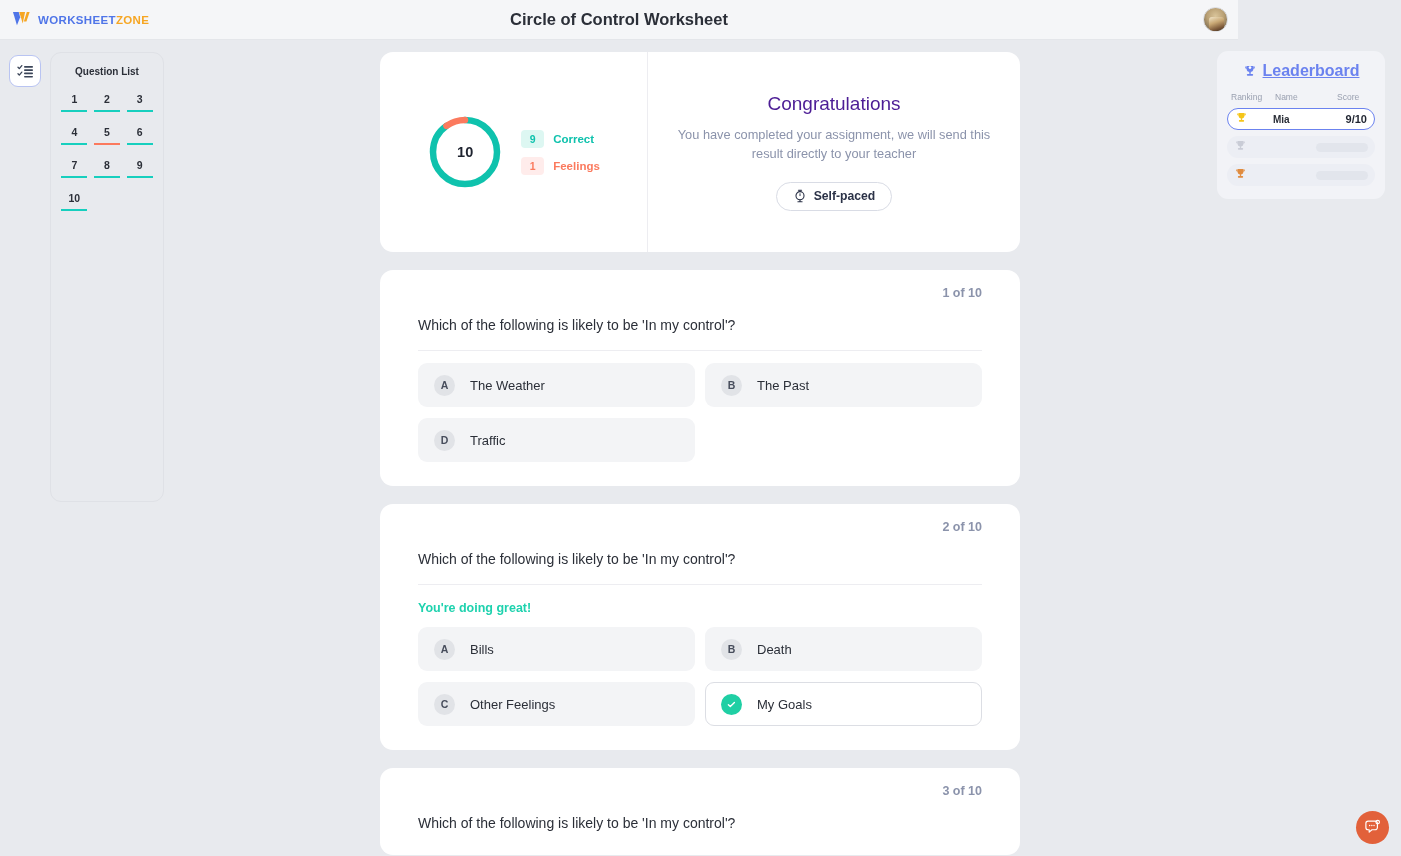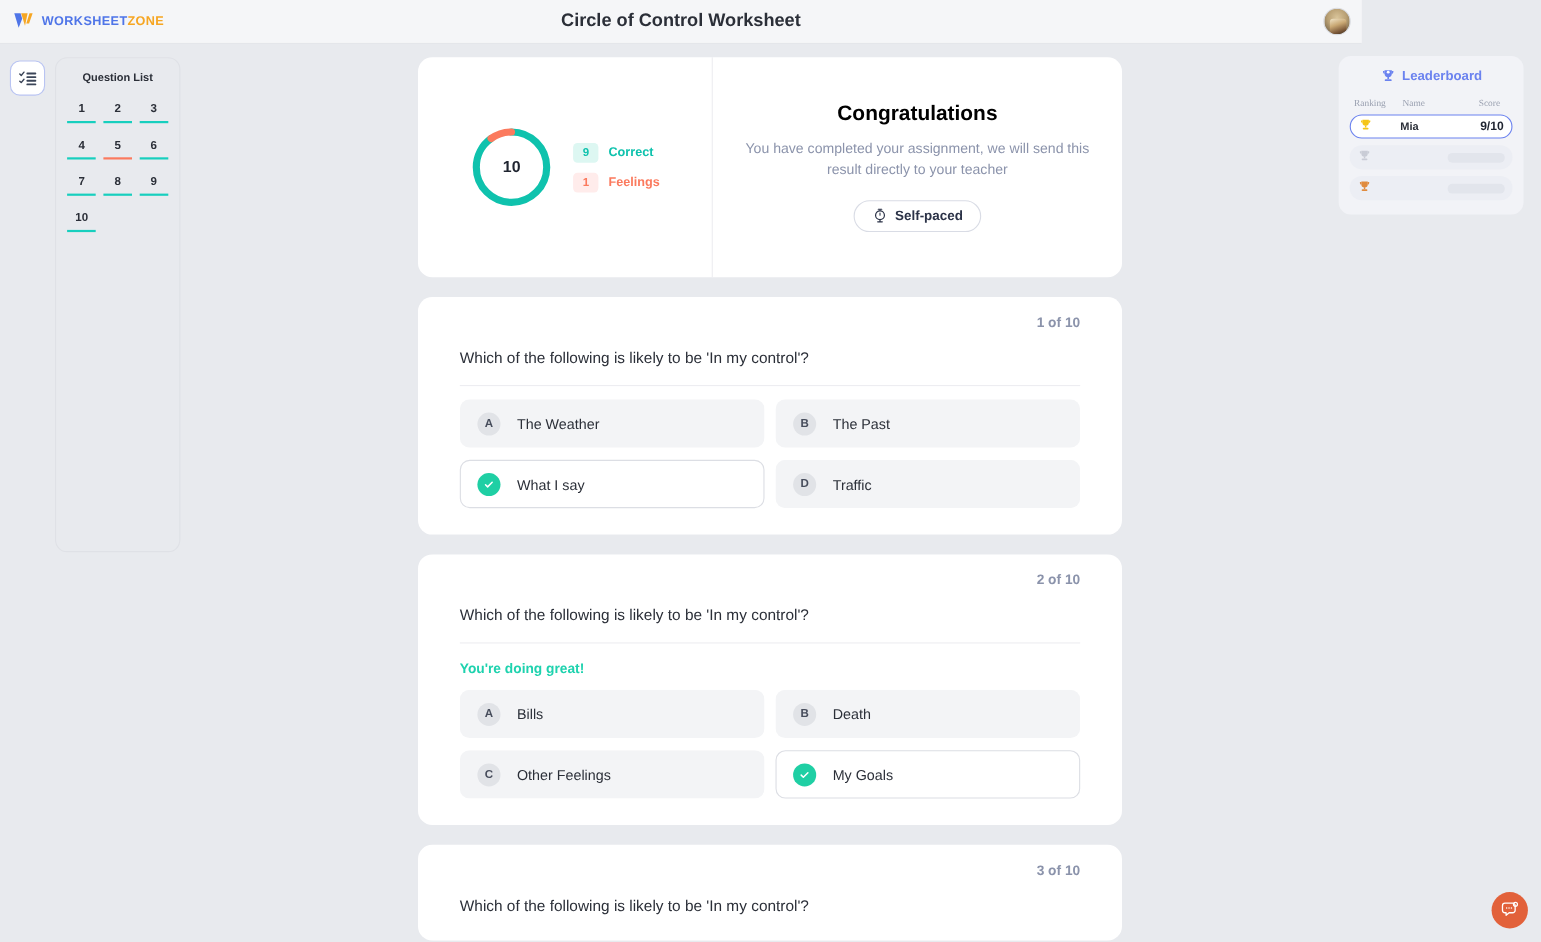--- a/index.html
+++ b/index.html
@@ -96,21 +96,21 @@
   .legend-badge.ok { background: #ddf7f2; color: #0fc2ad; }
   .legend-badge.no { background: #ffeceb; color: #fb7a5e; }
   .legend-label { font-size: 11.5px; font-weight: 700; }
   .legend-label.ok { color: #0fc2ad; }
   .legend-label.no { color: #fb7a5e; }
 
   .result-right {
     flex: 1; display: flex; flex-direction: column;
     align-items: center; justify-content: center; padding: 0 22px;
   }
-  .congrats { font-size: 19px; font-weight: 700; color: #000000; }
+  .congrats { font-size: 19px; font-weight: 400; color: #4c1d95; }
   .congrats-sub {
     margin-top: 11px; text-align: center; line-height: 1.48;
     font-size: 12.8px; color: #8b93ab;
   }
   .paced-btn {
     margin-top: 18px; height: 29px; padding: 0 16px;
     border: 1px solid #d9dce5; border-radius: 15px; background: #fff;
     display: flex; align-items: center; gap: 7px;
     font-size: 12.2px; font-weight: 600; color: #2b3247; cursor: pointer;
   }
@@ -145,29 +145,29 @@
   .opt-text { font-size: 13px; color: #2b2f38; }
 
   
   .leaderboard {
     position: absolute; right: 16px; top: 51px;
     width: 168px; padding: 11px 10px 13px 10px;
     background: #f2f3f7; border-radius: 11px;
   }
   .lb-head {
     display: flex; align-items: center; justify-content: center; gap: 6px;
-    font-size: 12px; font-weight: 700; color: #6b82ef;
+    font-size: 16px; font-weight: 700; color: #6b82ef; text-decoration: underline;
   }
   .lb-cols {
     margin-top: 12px; display: flex; align-items: center;
-    font-size: 8.5px; color: #9aa0b0; padding: 0 4px; font-family: Liberation Serif, serif;
+    font-size: 8.5px; color: #9aa0b0; padding: 0 4px;
   }
   .lb-cols .c-rank { width: 44px; }
   .lb-cols .c-name { flex: 1; }
-  .lb-cols .c-score { width: 34px; text-align: center; }
+  .lb-cols .c-score { width: 34px; text-align: left; }
   .lb-row {
     margin-top: 6px; height: 22px; border-radius: 11px;
     display: flex; align-items: center; padding: 0 7px;
     background: #eceef4;
   }
   .lb-row.me { background: #fff; border: 1.3px solid #6b82ef; }
   .lb-trophy { width: 38px; font-size: 12px; }
   .lb-name { flex: 1; font-size: 10px; font-weight: 700; color: #2b2f38; }
   .lb-score { font-size: 11px; font-weight: 700; color: #1f2430; }
   .lb-bar { width: 52px; height: 9px; border-radius: 5px; background: #e2e5ec; }
@@ -299,28 +299,20 @@
         <div class="q-text">Which of the following is likely to be 'In my control'?</div>
         <div class="q-divider"></div>
         <div class="opt-grid">
           <div class="opt">
             <div class="opt-letter">A</div>
             <div class="opt-text">The Weather</div>
           </div>
           <div class="opt">
             <div class="opt-letter">B</div>
             <div class="opt-text">The Past</div>
-          </div>
-          <div class="opt selected">
-            <div class="opt-check">
-              <svg width="11" height="11" viewBox="0 0 12 12">
-                <path d="M2.6 6.2 L4.7 8.3 L9.2 3.8" stroke="#fff" stroke-width="1.5" fill="none" stroke-linecap="round" stroke-linejoin="round"></path>
-              </svg>
-            </div>
-            <div class="opt-text">What I say</div>
           </div>
           <div class="opt">
             <div class="opt-letter">D</div>
             <div class="opt-text">Traffic</div>
           </div>
         </div>
       </div>
       <div class="card q-card">
         <div class="q-count">2 of 10</div>
         <div class="q-text">Which of the following is likely to be 'In my control'?</div>

